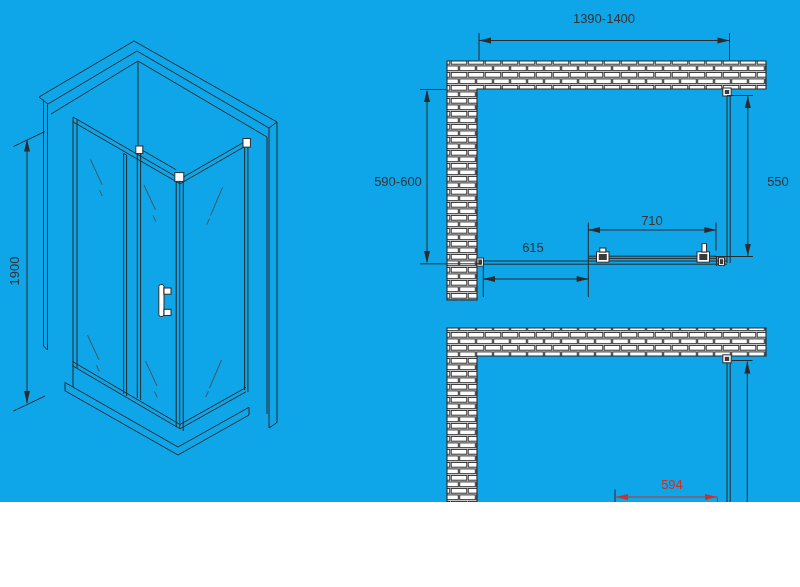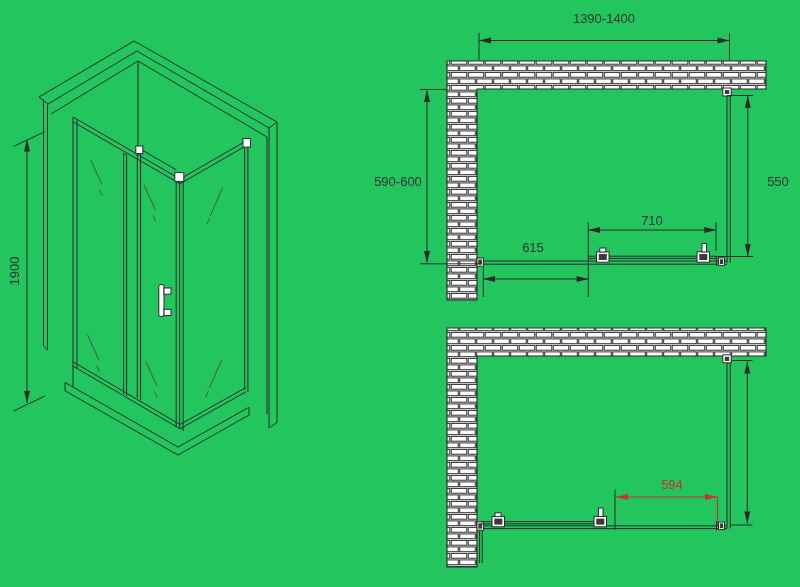--- a/index.html
+++ b/index.html
@@ -1,16 +1,16 @@
 <!DOCTYPE html>
 <html><head>
 <meta charset="utf-8">
 <style>
   html,body{margin:0;padding:0;background:#fff;}
-  #stage{position:relative;width:800px;height:587px;background:#22c55e;overflow:hidden;}
+  #stage{position:relative;width:800px;height:502px;background:#0ea5e9;overflow:hidden;}
   svg{display:block;}
   .ln{stroke:#2b2b2b;stroke-width:1;fill:none;stroke-linecap:butt;}
   .lnthin{stroke:#4a4a4a;stroke-width:0.9;fill:none;}
   .wall{fill:url(#brick);stroke:#2b2b2b;stroke-width:1.1;}
   .arr{fill:#2b2b2b;stroke:none;}
   .dimtxt{font-family:"Liberation Sans",sans-serif;font-size:13px;fill:#333;}
   .redln{stroke:#c9312b;stroke-width:1.1;fill:none;}
   .redarr{fill:#c9312b;stroke:none;}
   .redtxt{font-family:"Liberation Sans",sans-serif;font-size:13px;fill:#c9312b;}
   .wfill{fill:#fff;stroke:#2b2b2b;stroke-width:1;}

